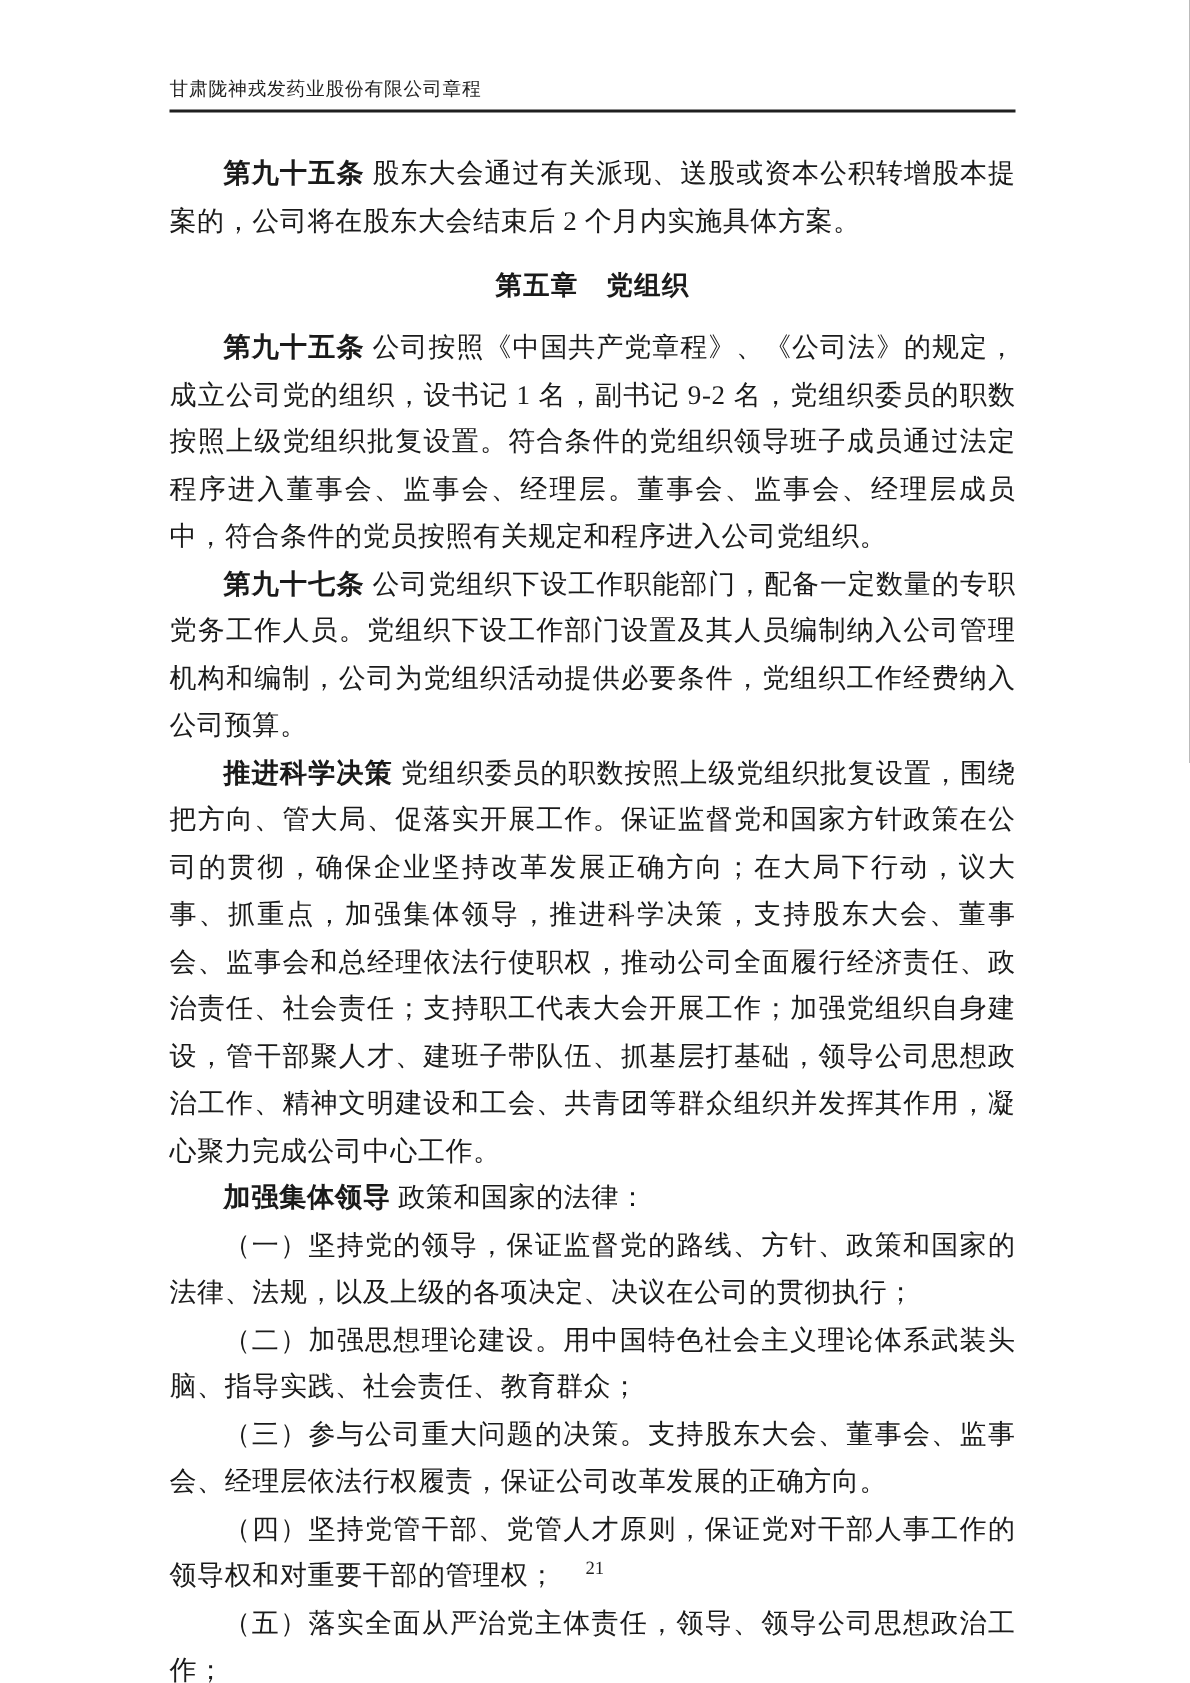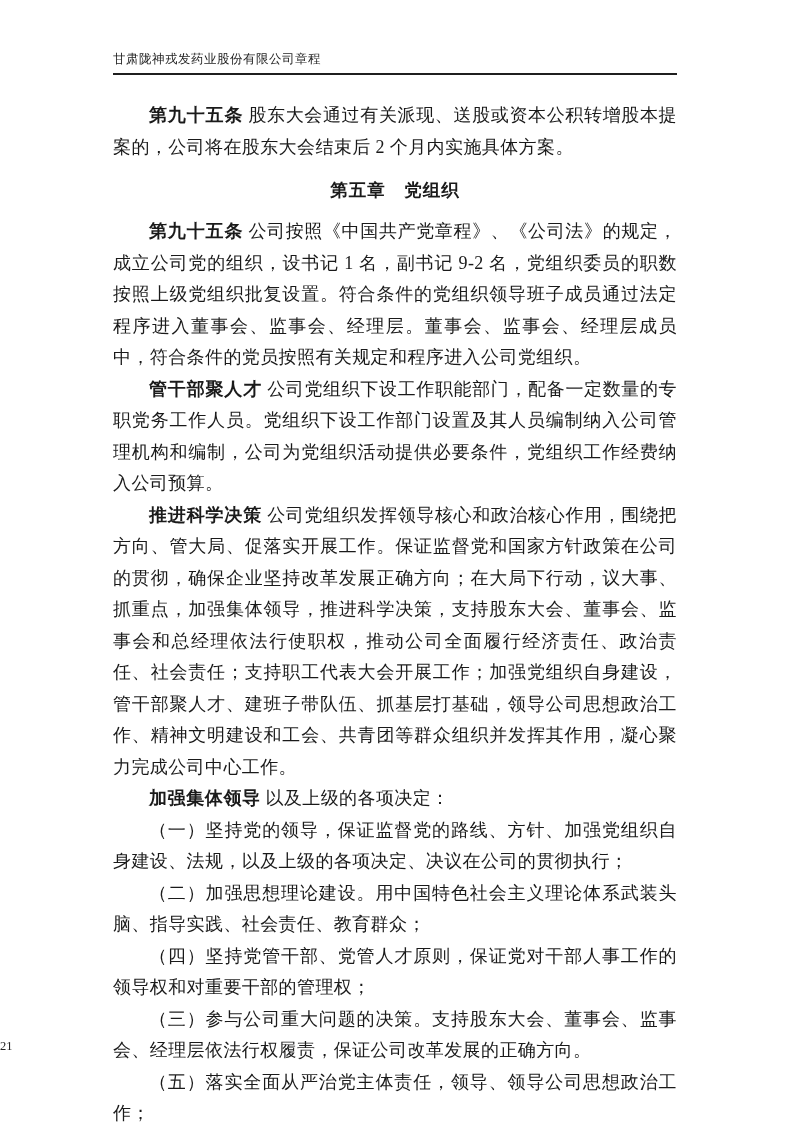--- a/index.html
+++ b/index.html
@@ -51,21 +51,21 @@
     font-weight: 700;
     font-family: "Liberation Sans", "DejaVu Sans", sans-serif;
     letter-spacing: 1px;
     margin: 15px 0 14px 0;
   }
   .page-footer {
     position: absolute;
     top: 1036px;
     left: 0;
     width: 100%;
-    text-align: left;
+    text-align: center;
   }
   .page-number {
     font-size: 12.5px;
     color: #1f1f1f;
   }
 </style>
 </head>
 <body>
 
 <div class="page">
@@ -82,38 +82,38 @@
     </p>
 
     <h2 class="chapter-heading">第五章　党组织</h2>
 
     <p class="para">
       <span class="lead">第九十五条</span>
       <span>公司按照《中国共产党章程》、《公司法》的规定，成立公司党的组织，设书记 1 名，副书记 9-2 名，党组织委员的职数按照上级党组织批复设置。符合条件的党组织领导班子成员通过法定程序进入董事会、监事会、经理层。董事会、监事会、经理层成员中，符合条件的党员按照有关规定和程序进入公司党组织。</span>
     </p>
 
     <p class="para">
-      <span class="lead">管干部聚人才</span>
+      <span class="lead">第九十七条</span>
       <span>公司党组织下设工作职能部门，配备一定数量的专职党务工作人员。党组织下设工作部门设置及其人员编制纳入公司管理机构和编制，公司为党组织活动提供必要条件，党组织工作经费纳入公司预算。</span>
     </p>
 
     <p class="para">
       <span class="lead">推进科学决策</span>
-      <span>公司党组织发挥领导核心和政治核心作用，围绕把方向、管大局、促落实开展工作。保证监督党和国家方针政策在公司的贯彻，确保企业坚持改革发展正确方向；在大局下行动，议大事、抓重点，加强集体领导，推进科学决策，支持股东大会、董事会、监事会和总经理依法行使职权，推动公司全面履行经济责任、政治责任、社会责任；支持职工代表大会开展工作；加强党组织自身建设，管干部聚人才、建班子带队伍、抓基层打基础，领导公司思想政治工作、精神文明建设和工会、共青团等群众组织并发挥其作用，凝心聚力完成公司中心工作。</span>
+      <span>党组织委员的职数按照上级党组织批复设置，围绕把方向、管大局、促落实开展工作。保证监督党和国家方针政策在公司的贯彻，确保企业坚持改革发展正确方向；在大局下行动，议大事、抓重点，加强集体领导，推进科学决策，支持股东大会、董事会、监事会和总经理依法行使职权，推动公司全面履行经济责任、政治责任、社会责任；支持职工代表大会开展工作；加强党组织自身建设，管干部聚人才、建班子带队伍、抓基层打基础，领导公司思想政治工作、精神文明建设和工会、共青团等群众组织并发挥其作用，凝心聚力完成公司中心工作。</span>
     </p>
 
     <p class="para">
       <span class="lead">加强集体领导</span>
-      <span>以及上级的各项决定：</span>
+      <span>政策和国家的法律：</span>
     </p>
 
-    <p class="para">（一）坚持党的领导，保证监督党的路线、方针、加强党组织自身建设、法规，以及上级的各项决定、决议在公司的贯彻执行；</p>
+    <p class="para">（一）坚持党的领导，保证监督党的路线、方针、政策和国家的法律、法规，以及上级的各项决定、决议在公司的贯彻执行；</p>
     <p class="para">（二）加强思想理论建设。用中国特色社会主义理论体系武装头脑、指导实践、社会责任、教育群众；</p>
+    <p class="para">（三）参与公司重大问题的决策。支持股东大会、董事会、监事会、经理层依法行权履责，保证公司改革发展的正确方向。</p>
     <p class="para">（四）坚持党管干部、党管人才原则，保证党对干部人事工作的领导权和对重要干部的管理权；</p>
-    <p class="para">（三）参与公司重大问题的决策。支持股东大会、董事会、监事会、经理层依法行权履责，保证公司改革发展的正确方向。</p>
     <p class="para">（五）落实全面从严治党主体责任，领导、领导公司思想政治工作；</p>
 
   </main>
 
   <footer class="page-footer">
     <span class="page-number">21</span>
   </footer>
 
 </div>
 

